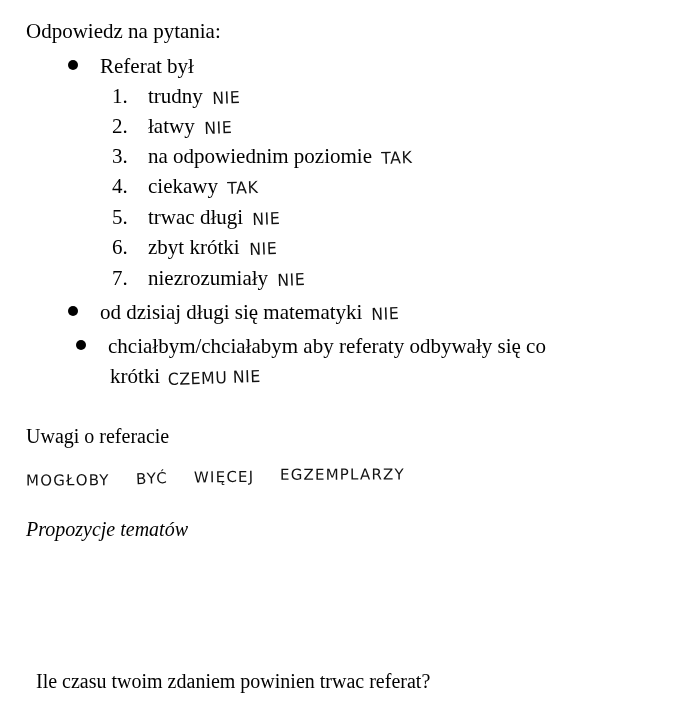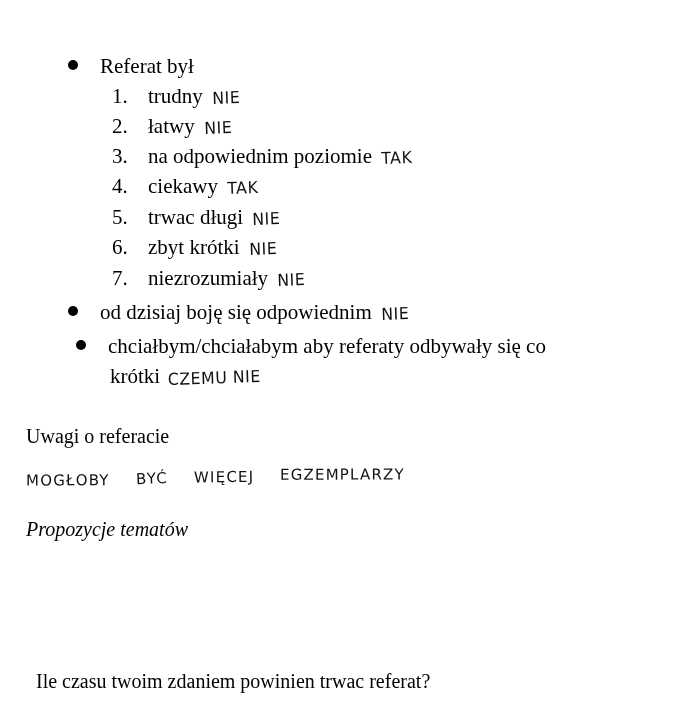--- a/index.html
+++ b/index.html
@@ -81,20 +81,21 @@
   }
   .hand-line .w.tilt1 { transform: rotate(1deg); }
   .hand-line .w.tilt2 { transform: rotate(-1.5deg); }
   .hand-line .w.tilt3 { transform: rotate(0.5deg); }
 </style>
 </head>
 <body>
 
 <div class="page">
 
+  <div class="heading">Odpowiedz na pytania:</div>
 
   <div class="bullet-row" style="left:68px; top:54px;">
     <span class="bullet-dot"></span><span>Referat był</span>
   </div>
 
   <div class="bullet-row" style="left:112px; top:84px;">
     <span class="num">1.</span><span>trudny</span><span class="hand">NIE</span>
   </div>
 
   <div class="bullet-row" style="left:112px; top:114px;">
@@ -115,21 +116,21 @@
 
   <div class="bullet-row" style="left:112px; top:235px;">
     <span class="num">6.</span><span>zbyt krótki</span><span class="hand">NIE</span>
   </div>
 
   <div class="bullet-row" style="left:112px; top:266px;">
     <span class="num">7.</span><span>niezrozumiały</span><span class="hand">NIE</span>
   </div>
 
   <div class="bullet-row" style="left:68px; top:300px;">
-    <span class="bullet-dot"></span><span>od dzisiaj boję się odpowiednim</span><span class="hand">NIE</span>
+    <span class="bullet-dot"></span><span>od dzisiaj długi się matematyki</span><span class="hand">NIE</span>
   </div>
 
   <div class="bullet-row" style="left:76px; top:334px;">
     <span class="bullet-dot"></span><span>chciałbym/chciałabym aby referaty odbywały się co</span>
   </div>
   <div class="bullet-row" style="left:110px; top:364px;">
     <span>krótki</span><span class="hand">CZEMU NIE</span>
   </div>
 
   <div class="sec-title" style="left:26px; top:425px;">Uwagi o referacie</div>

